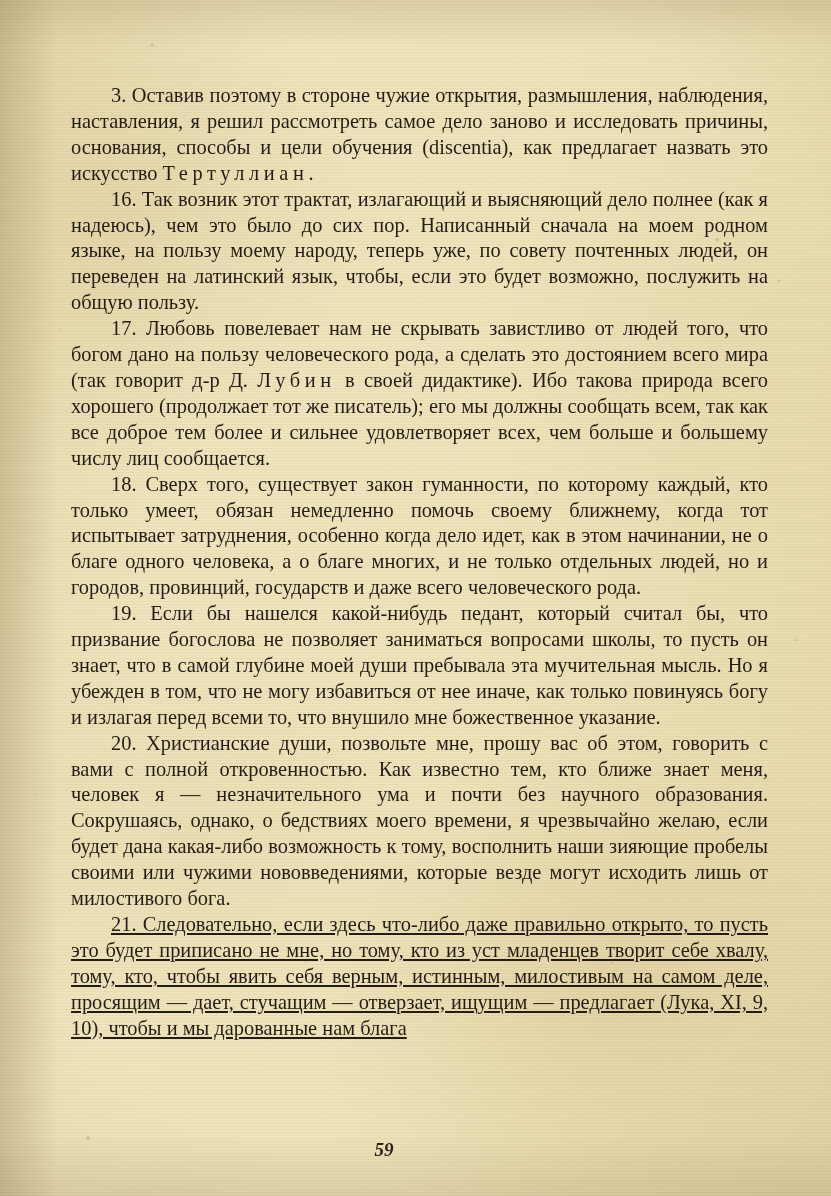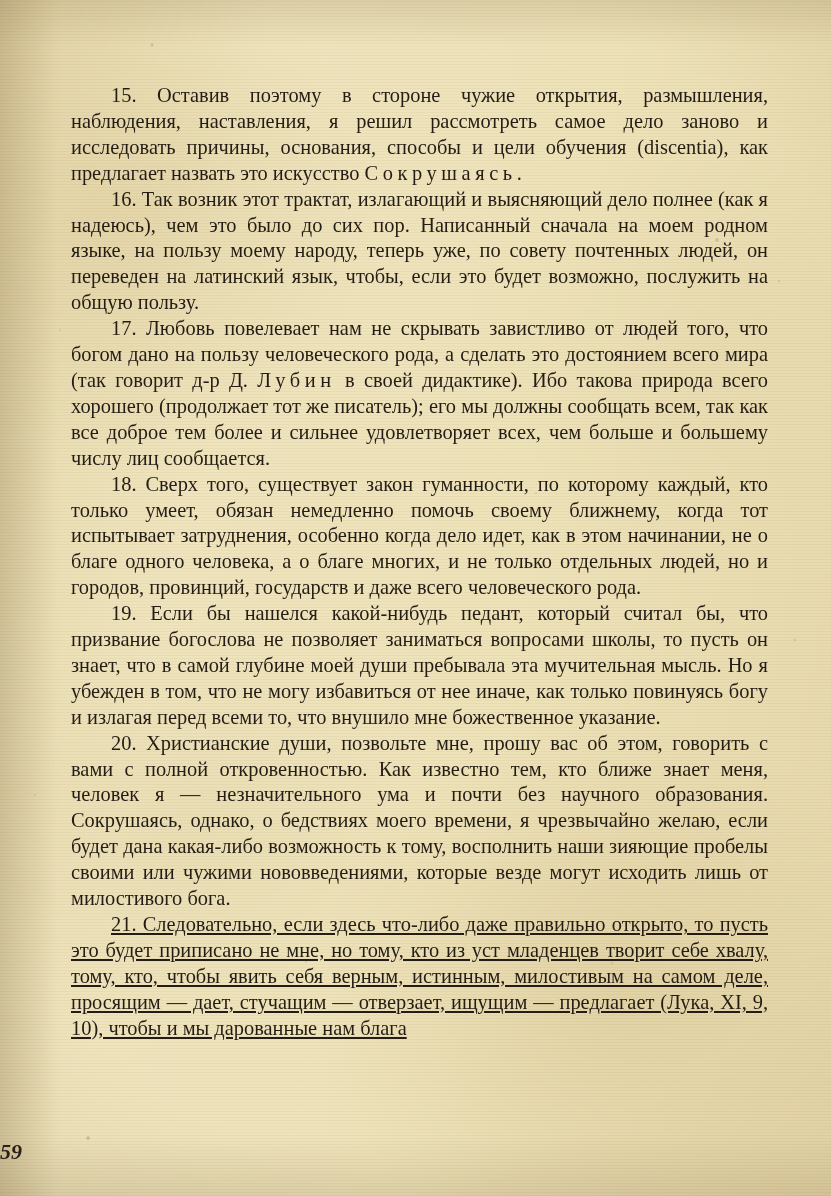--- a/index.html
+++ b/index.html
@@ -103,25 +103,25 @@
   .spaced {
     letter-spacing: 4.6px;
   }
 
   
   .folio {
     position: absolute;
     left: 0;
     top: 1139px;
     width: 768px;
-    text-align: left;
+    text-align: center;
     font-family: "Liberation Serif", "DejaVu Serif", serif;
     font-style: italic;
     font-weight: bold;
-    font-size: 22px;
+    font-size: 19px;
     color: #2a2219;
   }
 
   
   .ink-texture {
     position: absolute;
     inset: 0;
     pointer-events: none;
     mix-blend-mode: multiply;
     opacity: .10;
@@ -134,21 +134,21 @@
 
 <div class="page">
 
   <div class="gutter-shade"></div>
   <div class="top-shade"></div>
   <div class="bottom-shade"></div>
   <div class="speckles"></div>
 
   <div class="textblock">
 
-    <p class="para"><span>15. Оставив поэтому в стороне чужие открытия, размышления, наблюдения, наставления, я решил рассмотреть самое дело заново и исследовать причины, основания, способы и цели обучения (discentia), как предлагает назвать это искусство </span><span class="spaced">Сокрушаясь</span><span>.</span></p>
+    <p class="para"><span>3. Оставив поэтому в стороне чужие открытия, размышления, наблюдения, наставления, я решил рассмотреть самое дело заново и исследовать причины, основания, способы и цели обучения (discentia), как предлагает назвать это искусство </span><span class="spaced">Тертуллиан</span><span>.</span></p>
 
     <p class="para">16. Так возник этот трактат, излагающий и выясняющий дело полнее (как я надеюсь), чем это было до сих пор. Написанный сначала на моем родном языке, на пользу моему народу, теперь уже, по совету почтенных людей, он переведен на латинский язык, чтобы, если это будет возможно, послужить на общую пользу.</p>
 
     <p class="para"><span>17. Любовь повелевает нам не скрывать завистливо от людей того, что богом дано на пользу человеческого рода, а сделать это достоянием всего мира (так говорит д-р Д. </span><span class="spaced">Лубин</span><span> в своей дидактике). Ибо такова природа всего хорошего (продолжает тот же писатель); его мы должны сообщать всем, так как все доброе тем более и сильнее удовлетворяет всех, чем больше и большему числу лиц сообщается.</span></p>
 
     <p class="para">18. Сверх того, существует закон гуманности, по которому каждый, кто только умеет, обязан немедленно помочь своему ближнему, когда тот испытывает затруднения, особенно когда дело идет, как в этом начинании, не о благе одного человека, а о благе многих, и не только отдельных людей, но и городов, провинций, государств и даже всего человеческого рода.</p>
 
     <p class="para">19. Если бы нашелся какой-нибудь педант, который считал бы, что призвание богослова не позволяет заниматься вопросами школы, то пусть он знает, что в самой глубине моей души пребывала эта мучительная мысль. Но я убежден в том, что не могу избавиться от нее иначе, как только повинуясь богу и излагая перед всеми то, что внушило мне божественное указание.</p>
 
     <p class="para">20. Христианские души, позвольте мне, прошу вас об этом, говорить с вами с полной откровенностью. Как известно тем, кто ближе знает меня, человек я — незначительного ума и почти без научного образования. Сокрушаясь, однако, о бедствиях моего времени, я чрезвычайно желаю, если будет дана какая-либо возможность к тому, восполнить наши зияющие пробелы своими или чужими нововведениями, которые везде могут исходить лишь от милостивого бога.</p>

